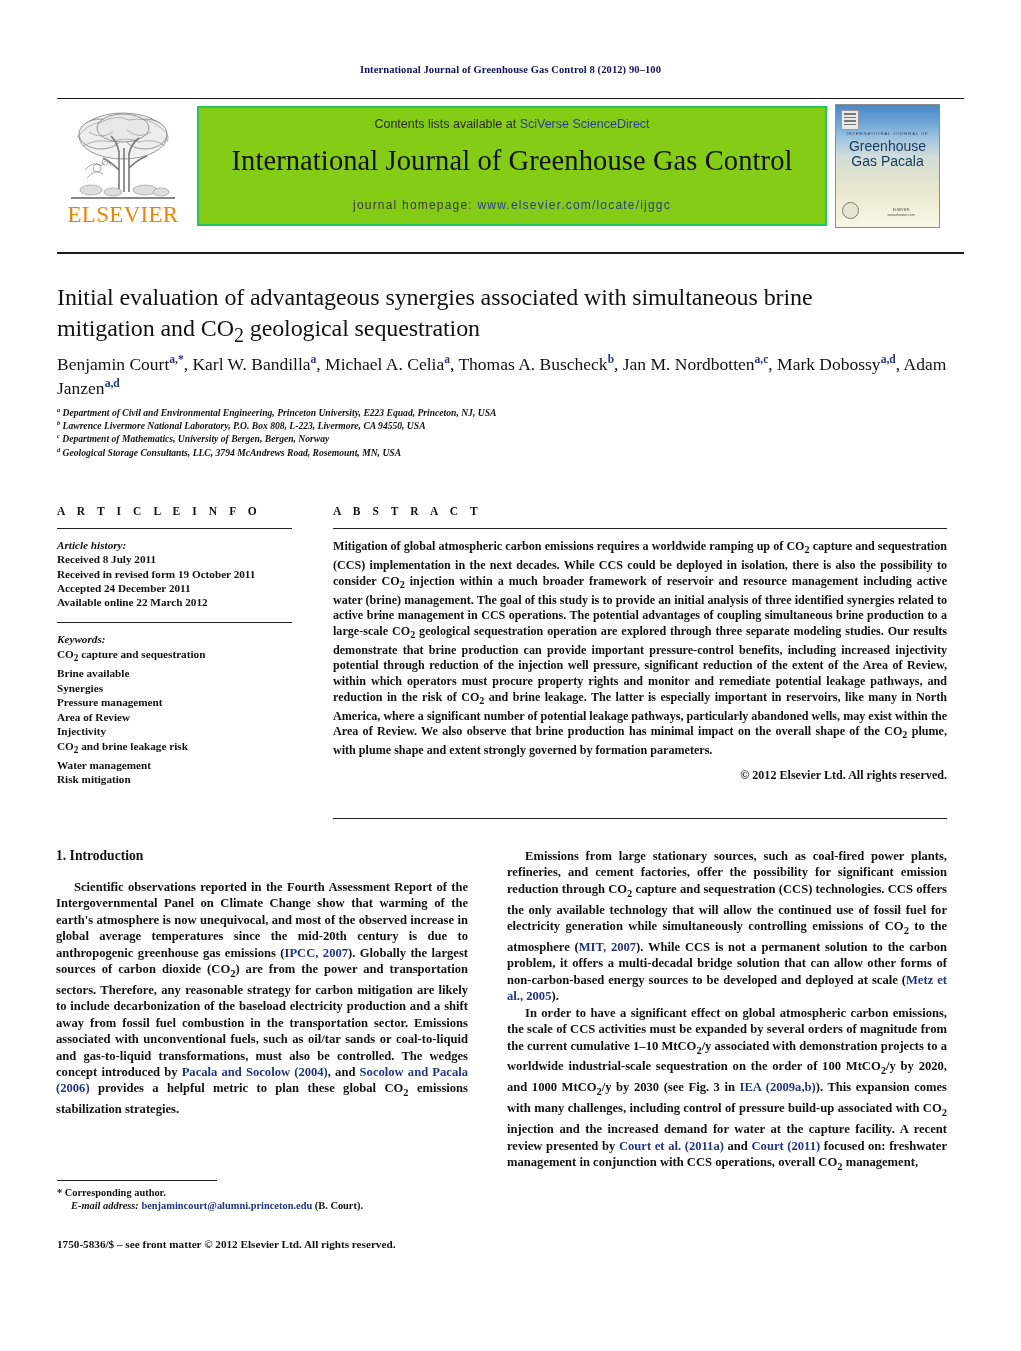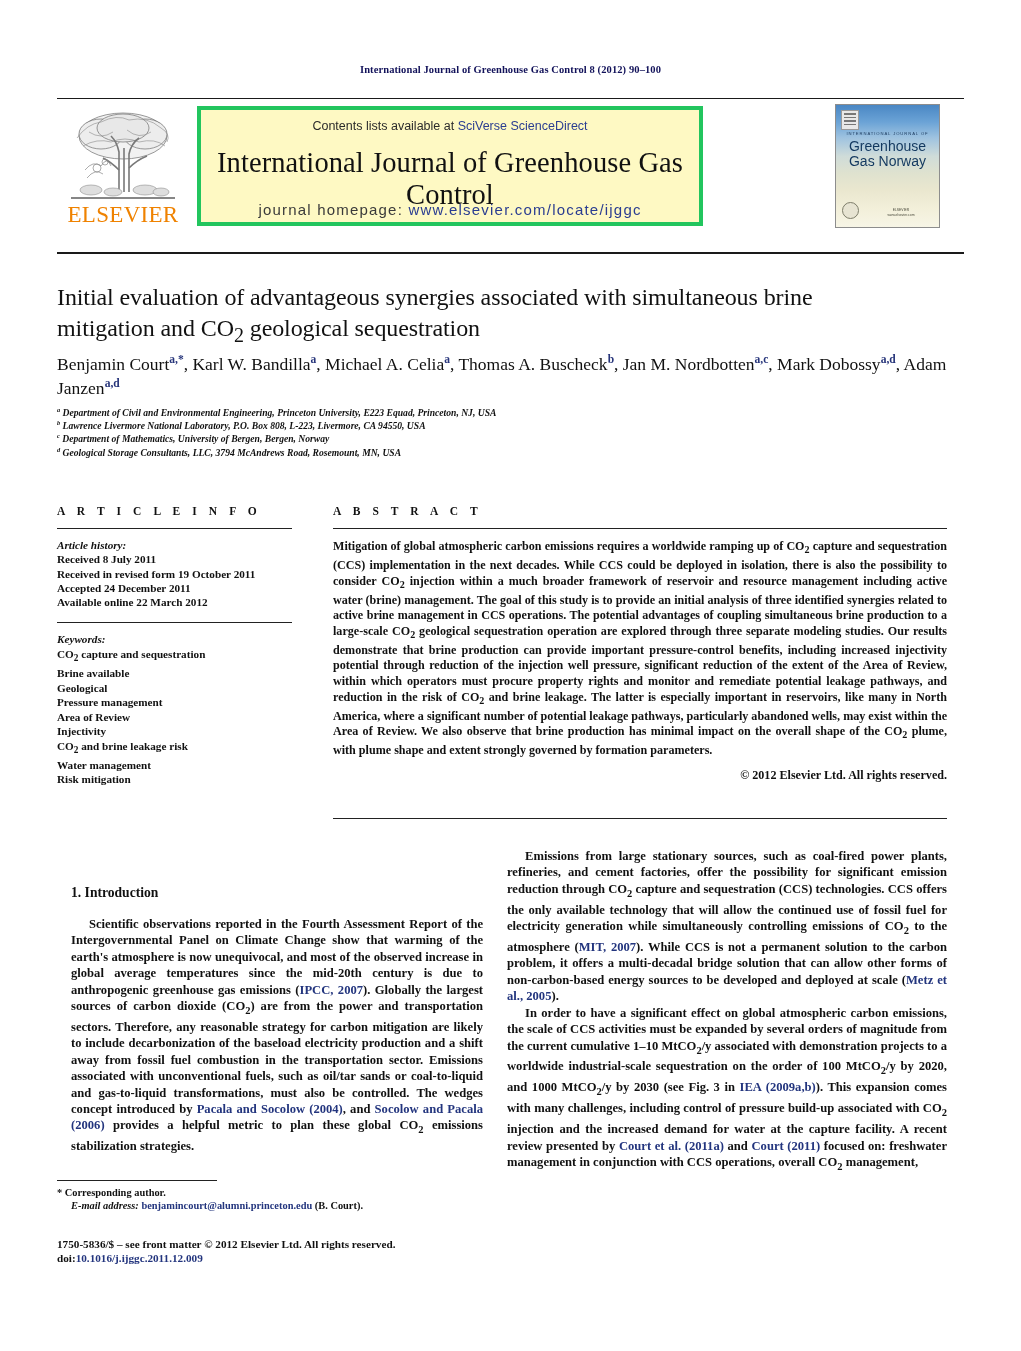--- a/index.html
+++ b/index.html
@@ -75,24 +75,24 @@
     left: 8px;
     width: 112px;
     height: 94px;
   }
   .tree-box svg { display: block; }
 
   .contents-band {
     position: absolute;
     top: 8px;
     left: 140px;
-    width: 506px;
+    width: 630px;
     height: 120px;
-    background: #fef9c3;
-    border: 4px solid #22c55e;
+    background: #84cc16;
+    border: 2px solid #22c55e;
     box-sizing: border-box;
   }
   .contents-line {
     position: absolute;
     top: 9px;
     left: 0;
     width: 100%;
     text-align: center;
     font-family: "Liberation Sans", sans-serif;
     font-size: 12.5px;
@@ -107,26 +107,26 @@
     left: 0;
     width: 100%;
     text-align: center;
     font-family: "Liberation Serif", serif;
     font-size: 28.5px;
     color: #111111;
     letter-spacing: 0.1px;
   }
   .homepage-line {
     position: absolute;
-    bottom: 4px;
+    bottom: 12px;
     left: 0;
     width: 100%;
     text-align: center;
     font-family: "Liberation Sans", sans-serif;
-    font-size: 15px;
+    font-size: 12px;
     letter-spacing: 1.2px;
     color: #3a3a3a;
   }
   .homepage-line .hp-url { color: #2a3d91; }
 
   .cover-thumb {
     position: absolute;
     top: 6px;
     left: 778px;
     width: 105px;
@@ -323,23 +323,22 @@
     left: 333px;
     width: 614px;
     height: 1px;
     background: #222;
   }
 
   
   .body-left {
     position: absolute;
     top: 848px;
-    left: 71px;
+    left: 56px;
     width: 412px;
-    margin-top: 37px;
   }
   .body-right {
     position: absolute;
     top: 848px;
     left: 507px;
     width: 440px;
   }
   h2.sec-title {
     margin: 0 0 15px 0;
     font-size: 13.6px;
@@ -455,21 +454,21 @@
     <div class="cover-thumb">
       <div class="cover-badge">
           <i></i>
           <i></i>
           <i></i>
           <i></i>
         </div>
       <div class="cover-ij">INTERNATIONAL JOURNAL OF</div>
       <div class="cover-name">
         <div>Greenhouse</div>
-        <div>Gas Norway</div>
+        <div>Gas Pacala</div>
       </div>
       <div class="cover-seal"></div>
       <div class="cover-seal-label"></div>
       <div class="cover-pub">
         <span>ELSEVIER</span><br>
         <span>www.elsevier.com</span>
       </div>
     </div>
   </div>
 
@@ -497,21 +496,21 @@
       <div>Received 8 July 2011</div>
       <div>Received in revised form 19 October 2011</div>
       <div>Accepted 24 December 2011</div>
       <div>Available online 22 March 2012</div>
     </div>
     <div class="hair" style="margin-top:13px"></div>
     <div class="kw">
       <div class="lbl">Keywords:</div>
       <div>CO<sub>2</sub> capture and sequestration</div>
       <div>Brine available</div>
-      <div>Geological</div>
+      <div>Synergies</div>
       <div>Pressure management</div>
       <div>Area of Review</div>
       <div>Injectivity</div>
       <div>CO<sub>2</sub> and brine leakage risk</div>
       <div>Water management</div>
       <div>Risk mitigation</div>
     </div>
   </div>
 
   <div class="abs-col">
@@ -540,16 +539,15 @@
     </div>
     <div style="padding-left:14px">
       <span class="em">E-mail address:</span>
       <span class="mail">benjamincourt@alumni.princeton.edu</span>
       <span>(B. Court).</span>
     </div>
   </div>
 
   <div class="issn-block">
     <div>1750-5836/$ – see front matter © 2012 Elsevier Ltd. All rights reserved.</div>
-    <div><span>doi:</span><span class="doi">10.1016/j.ijggc.2011.12.009</span></div>
   </div>
 
 </div>
 
 </body></html>

